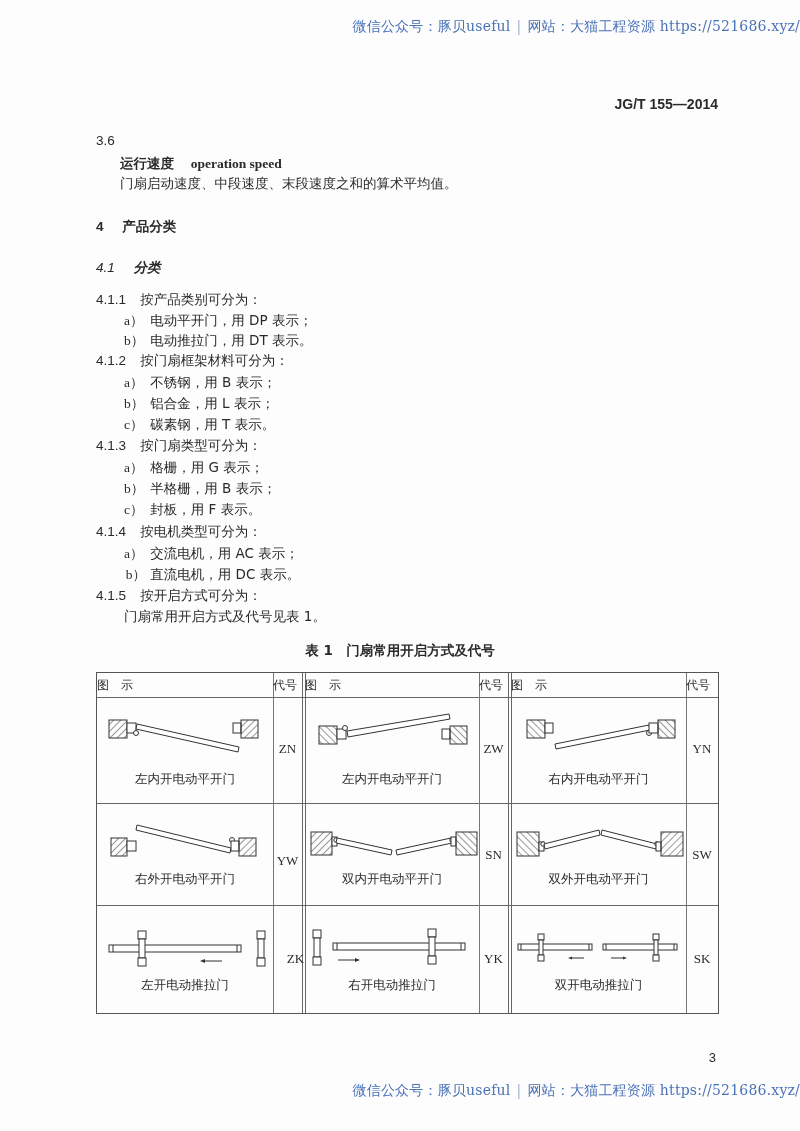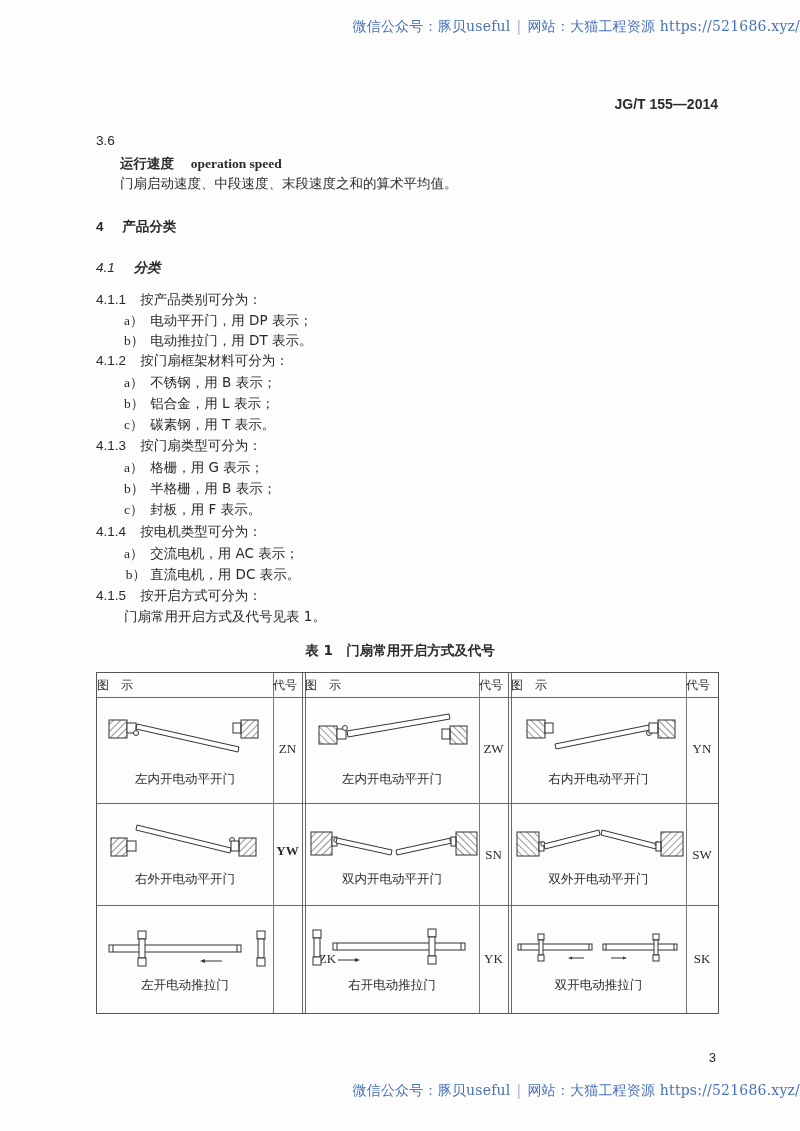--- a/index.html
+++ b/index.html
@@ -164,21 +164,21 @@
     <svg width="150" height="40">
       <rect x="0" y="14" width="16" height="18" fill="url(#hatchR)" stroke="#333"></rect>
       <rect x="16" y="17" width="9" height="10" fill="#fff" stroke="#333"></rect>
       <polygon points="26,1 120,24 119,29 25,6" fill="#fff" stroke="#333"></polygon>
       <circle cx="121" cy="16" r="2.5" fill="#fff" stroke="#333"></circle>
       <rect x="120" y="17" width="8" height="10" fill="#fff" stroke="#333"></rect>
       <rect x="128" y="14" width="17" height="18" fill="url(#hatchR)" stroke="#333"></rect>
     </svg>
   </div>
   <div class="clabel" style="left:0;width:176px;top:198px;">右外开电动平开门</div>
-  <div class="code" style="left:176px;width:29px;top:170px;font-weight:bold;">YW</div>
+  <div class="code" style="left:176px;width:29px;top:180px;">YW</div>
 
   <div class="fig" style="left:214px;top:157px;">
     <svg width="165" height="40">
       <rect x="0" y="2" width="21" height="23" fill="url(#hatchR)" stroke="#333"></rect>
       <rect x="21" y="7" width="5" height="9" fill="#fff" stroke="#333"></rect>
       <circle cx="25" cy="10" r="2.2" fill="#fff" stroke="#333"></circle>
       <polygon points="26,8 81,20 80,25 25,13" fill="#fff" stroke="#333"></polygon>
       <polygon points="85,20 140,8 141,13 86,25" fill="#fff" stroke="#333"></polygon>
       <circle cx="141" cy="10" r="2.2" fill="#fff" stroke="#333"></circle>
       <rect x="140" y="7" width="5" height="9" fill="#fff" stroke="#333"></rect>
@@ -212,21 +212,21 @@
       <rect x="30" y="8" width="6" height="19" fill="#fff" stroke="#333"></rect>
       <rect x="29" y="27" width="8" height="8" fill="#fff" stroke="#333"></rect>
       <line x1="96" y1="30" x2="113" y2="30" stroke="#333"></line>
       <polygon points="96,28 91,30 96,32" fill="#333"></polygon>
       <rect x="148" y="0" width="8" height="8" fill="#fff" stroke="#333"></rect>
       <rect x="149" y="8" width="6" height="19" fill="#fff" stroke="#333"></rect>
       <rect x="148" y="27" width="8" height="8" fill="#fff" stroke="#333"></rect>
     </svg>
   </div>
   <div class="clabel" style="left:0;width:176px;top:304px;">左开电动推拉门</div>
-  <div class="code" style="left:184px;width:29px;top:278px;margin-left:32px;">ZK</div>
+  <div class="code" style="left:184px;width:29px;top:278px;">ZK</div>
 
   <div class="fig" style="left:216px;top:256px;">
     <svg width="165" height="40">
       <rect x="0" y="1" width="8" height="8" fill="#fff" stroke="#333"></rect>
       <rect x="1" y="9" width="6" height="19" fill="#fff" stroke="#333"></rect>
       <rect x="0" y="28" width="8" height="8" fill="#fff" stroke="#333"></rect>
       <rect x="20" y="14" width="132" height="7" fill="#fff" stroke="#333"></rect>
       <line x1="24" y1="14" x2="24" y2="21" stroke="#333"></line>
       <line x1="148" y1="14" x2="148" y2="21" stroke="#333"></line>
       <rect x="115" y="0" width="8" height="8" fill="#fff" stroke="#333"></rect>

